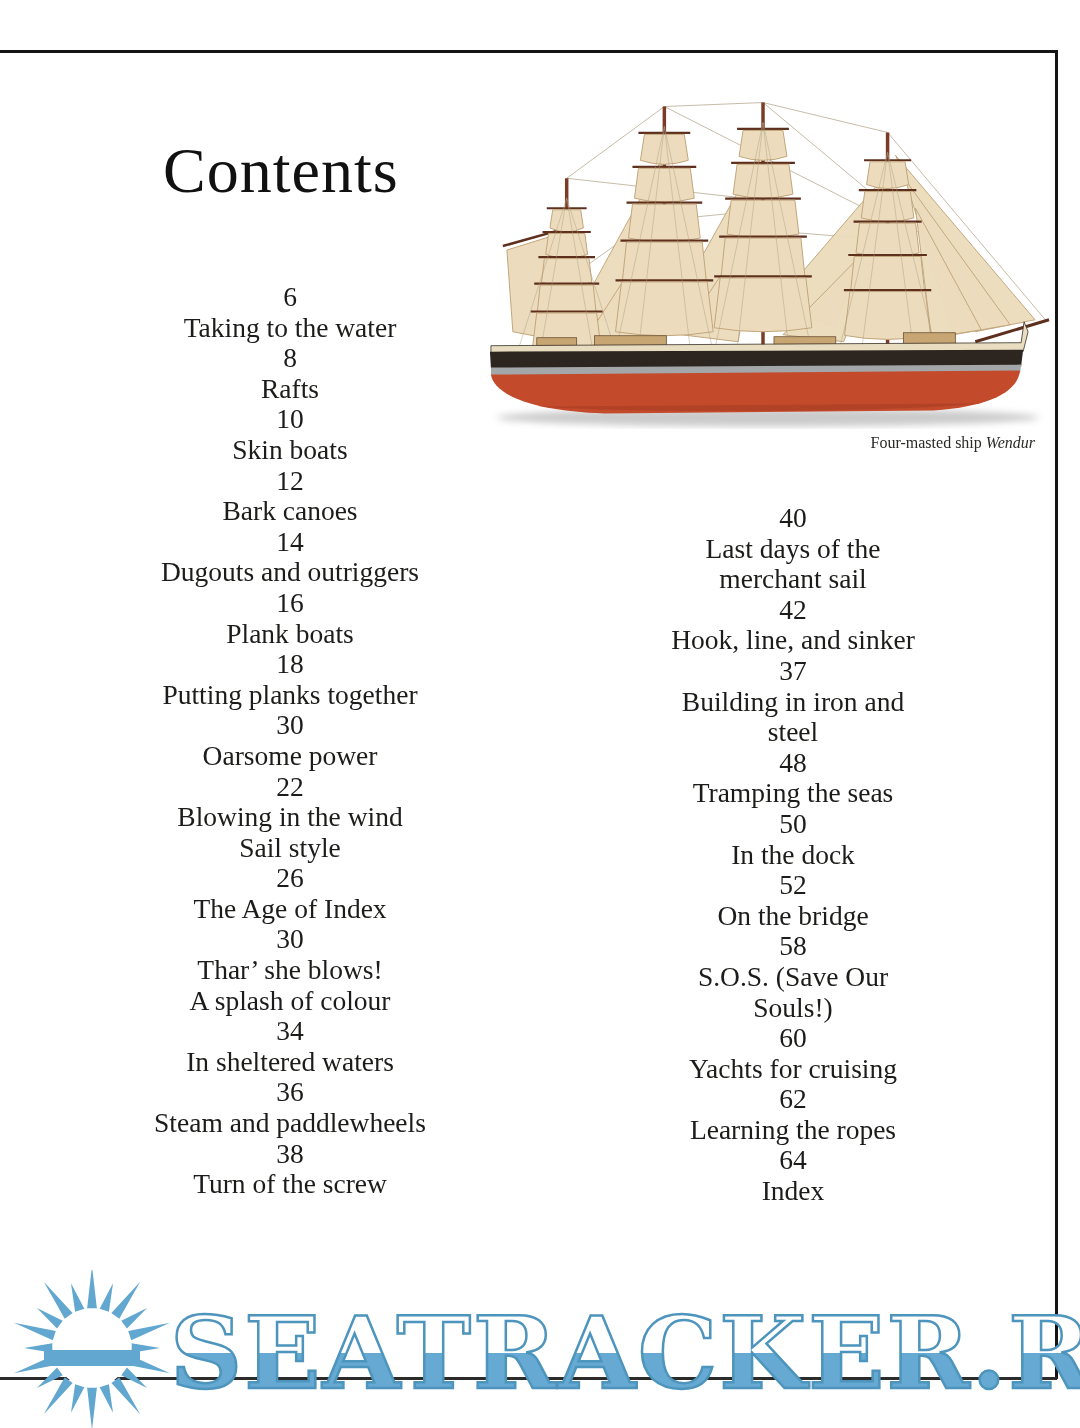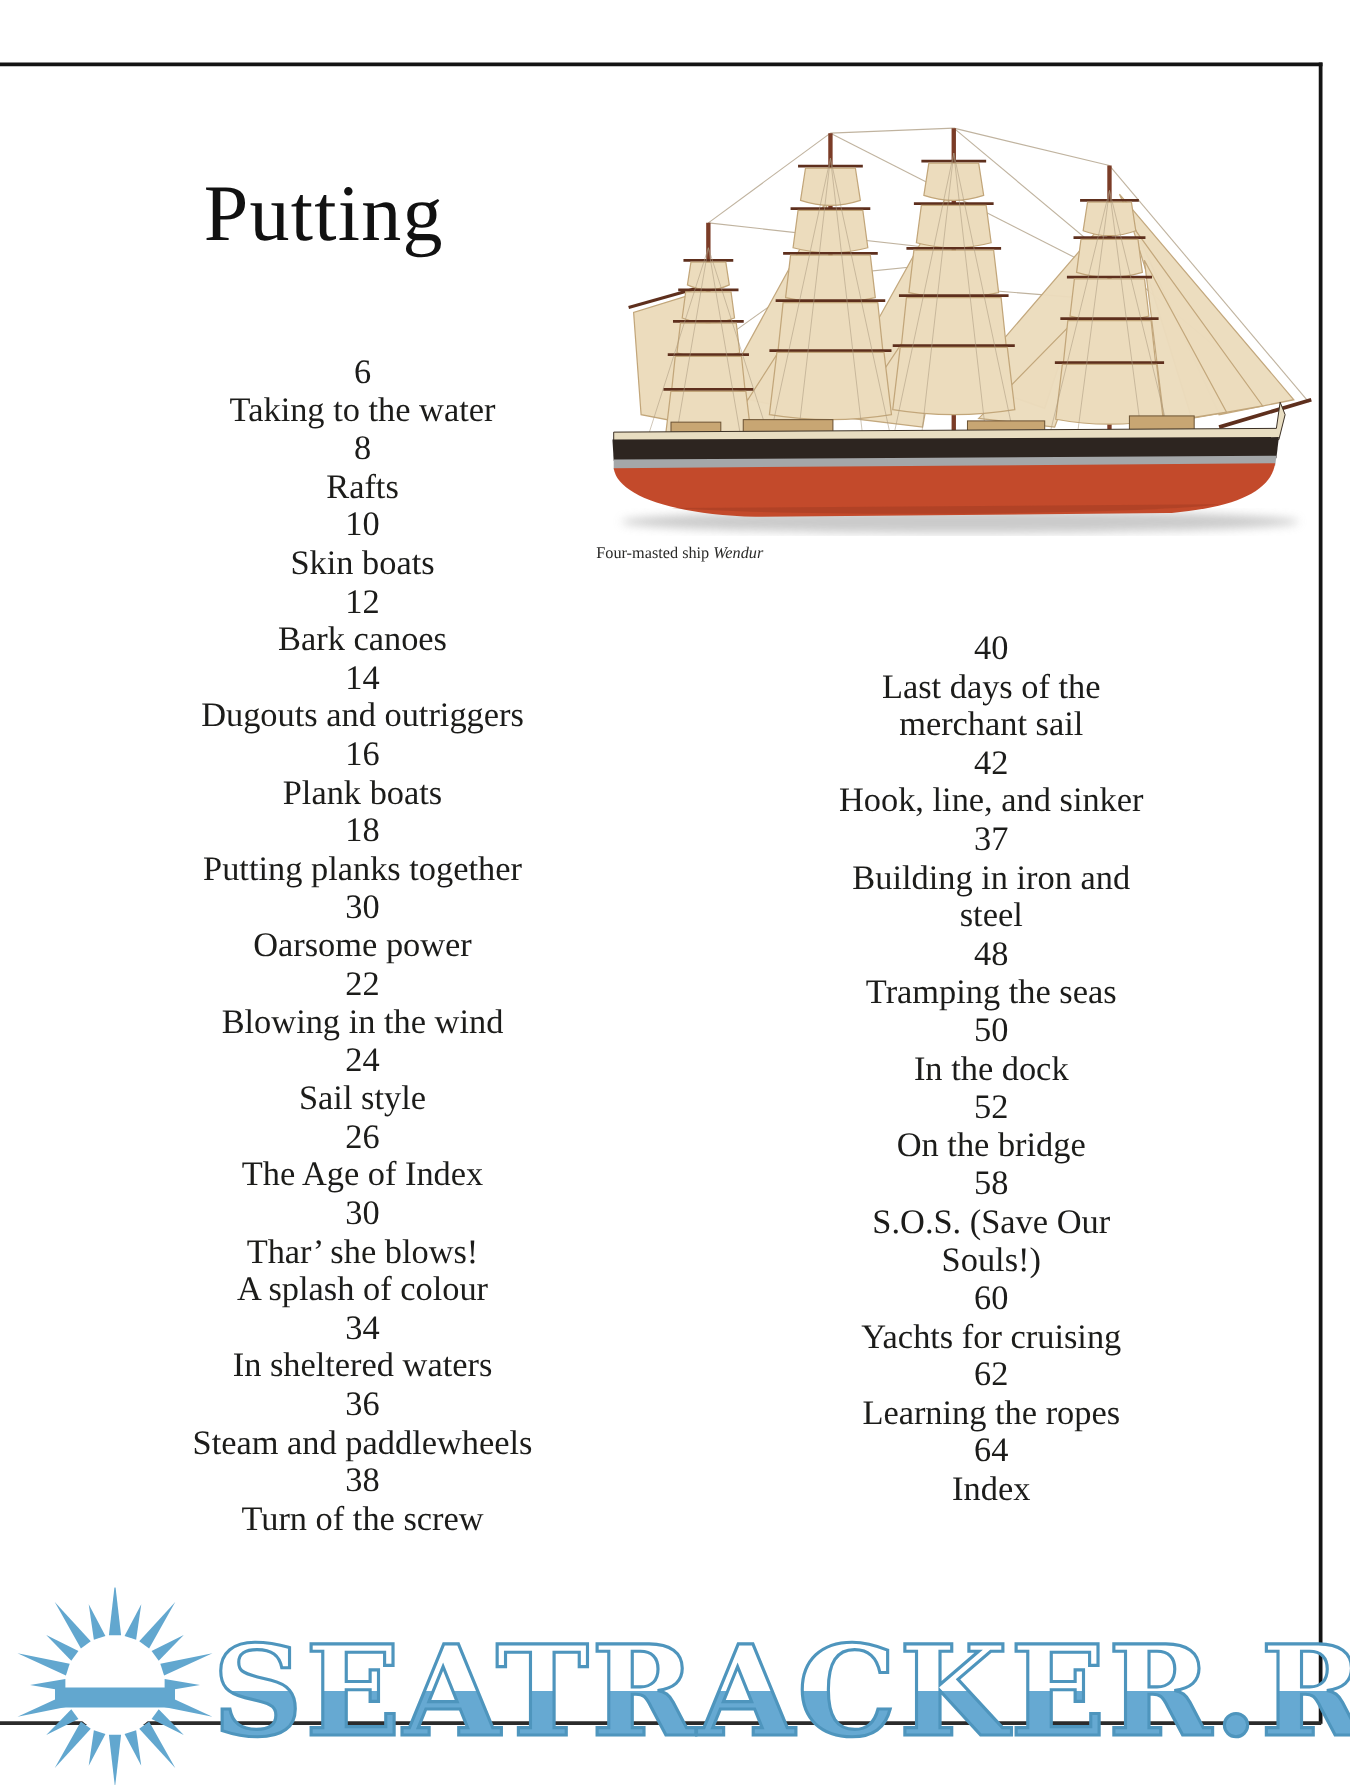--- a/index.html
+++ b/index.html
@@ -10,38 +10,38 @@
   #rule-right{left:1055px;top:50px;width:2.5px;height:1329px;}
   #rule-bottom{left:0;top:1377px;width:1057px;height:2.5px;background:#2b2b2b;z-index:3;}
   #page-title{position:absolute;left:163px;top:134px;font-size:64px;font-weight:normal;
               letter-spacing:1px;margin:0;color:#111;}
   .toc-col{position:absolute;text-align:center;font-size:27.5px;line-height:30.6px;color:#1c1c1a;}
   #toc-left{left:95px;top:282px;width:390px;}
   #toc-right{left:608px;top:503px;width:370px;}
   .toc-title{white-space:pre-line;}
   #ship-figure{position:absolute;left:477px;top:80px;width:578px;margin:0;}
   #ship-svg{display:block;width:578px;height:352px;}
-  #ship-caption{display:block;text-align:left;padding-right:32px;margin-top:2px;
-                font-size:13px;color:#2a2a28;}
+  #ship-caption{display:block;text-align:right;padding-right:20px;margin-top:2px;
+                font-size:16px;color:#2a2a28;}
   #watermark{position:absolute;left:0;top:1262px;width:1080px;height:166px;z-index:2;}
   #sun-svg{position:absolute;left:4px;top:8px;}
   #wm-text-svg{position:absolute;left:168px;top:26px;}
   #rule-bottom{z-index:2;}
   #wm-text-svg{z-index:4;}
 </style>
 </head>
 <body>
 
 <div id="page">
 
   <div class="rule" id="rule-top"></div>
   <div class="rule" id="rule-right"></div>
   <div class="rule" id="rule-bottom"></div>
 
-  <h1 id="page-title">Putting</h1>
+  <h1 id="page-title">Contents</h1>
 
   <div class="toc-col" id="toc-left">
       <div class="toc-entry">
         <div class="toc-num">6</div>
         <div class="toc-title">Taking to the water</div>
       </div>
       <div class="toc-entry">
         <div class="toc-num">8</div>
         <div class="toc-title">Rafts</div>
       </div>
@@ -67,21 +67,20 @@
       </div>
       <div class="toc-entry">
         <div class="toc-num">30</div>
         <div class="toc-title">Oarsome power</div>
       </div>
       <div class="toc-entry">
         <div class="toc-num">22</div>
         <div class="toc-title">Blowing in the wind</div>
       </div>
       <div class="toc-entry">
-        <div class="toc-num">24</div>
         <div class="toc-title">Sail style</div>
       </div>
       <div class="toc-entry">
         <div class="toc-num">26</div>
         <div class="toc-title">The Age of Index</div>
       </div>
       <div class="toc-entry">
         <div class="toc-num">30</div>
         <div class="toc-title">Thar’ she blows!</div>
       </div>

